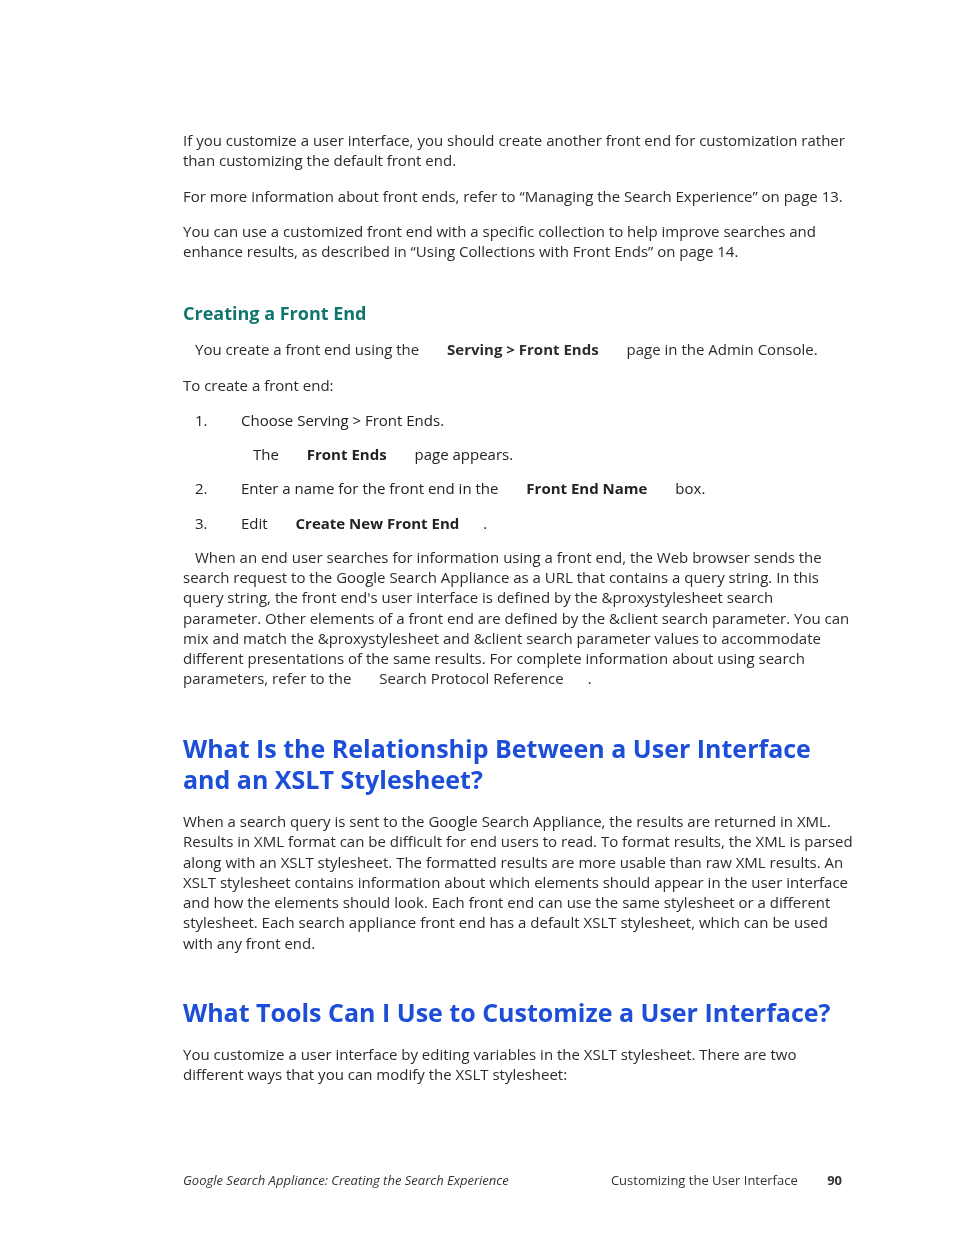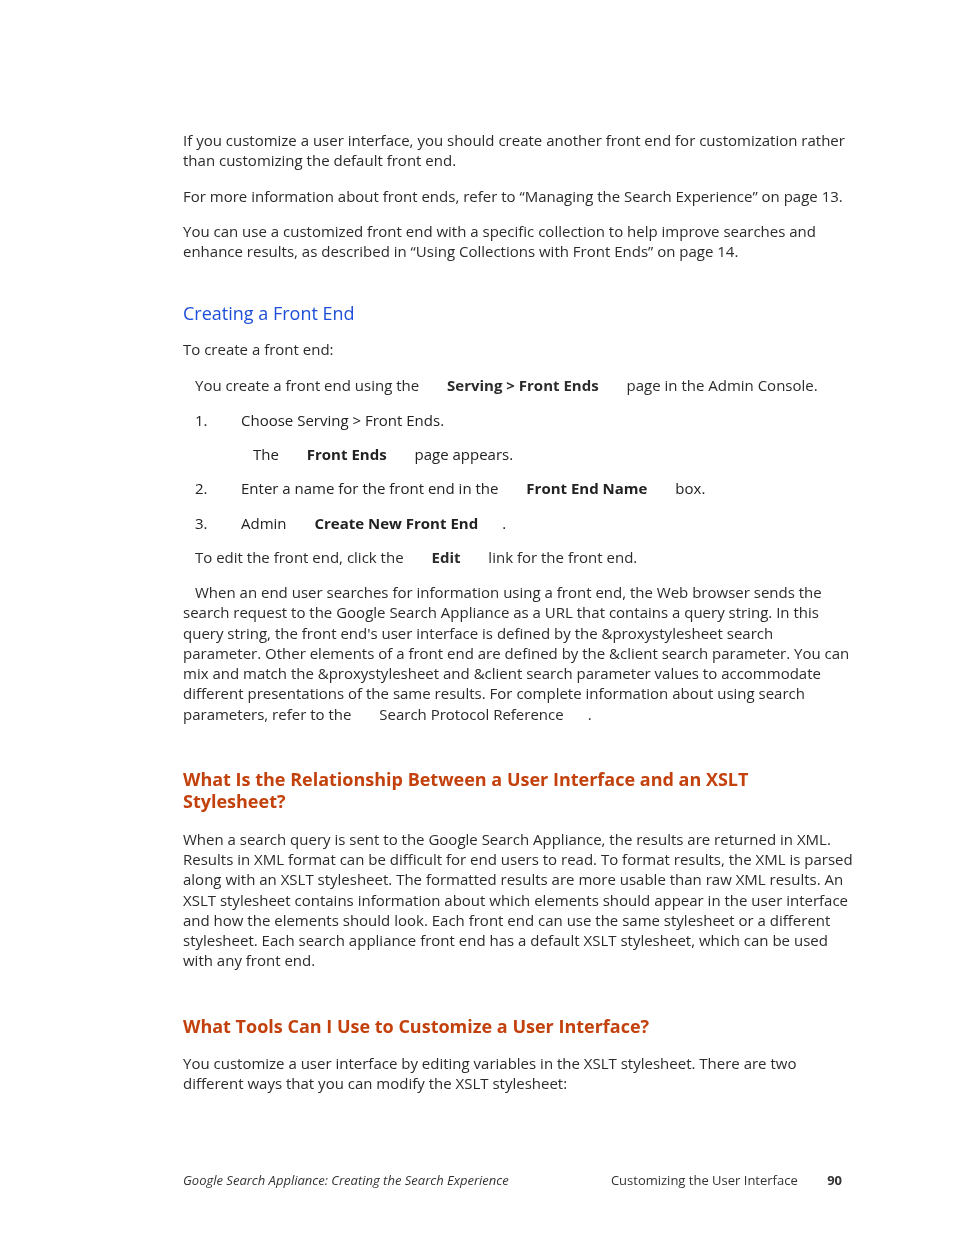--- a/index.html
+++ b/index.html
@@ -12,31 +12,31 @@
   .page {
     padding: 82px 100px 0 135px;
   }
   p.body {
     font-size: 15px;
     line-height: 1.35;
     margin-bottom: 15px;
     color: #2b2b2b;
   }
   h2.section {
-    color: #c2410c;
-    font-size: 18px;
+    color: #1d4ed8;
+    font-size: 25px;
     font-weight: 700;
     margin-top: 44px;
     margin-bottom: 16px;
     line-height: 1.25;
   }
   h3.subsection {
-    color: #1d4ed8;
+    color: #0f766e;
     font-size: 18px;
-    font-weight: 400;
+    font-weight: 700;
     margin-top: 40px;
     margin-bottom: 14px;
   }
   .bold { font-weight: 700; }
   .italic { }
   ol.steps {
     list-style: none;
     counter-reset: step;
     margin-bottom: 10px;
   }
@@ -95,44 +95,41 @@
 <body>
 
 <div class="page">
 
   <p class="body">If you customize a user interface, you should create another front end for customization rather than customizing the default front end.</p>
   <p class="body">For more information about front ends, refer to “Managing the Search Experience” on page 13.</p>
   <p class="body">You can use a customized front end with a specific collection to help improve searches and enhance results, as described in “Using Collections with Front Ends” on page 14.</p>
 
   <h3 class="subsection">Creating a Front End</h3>
 
-  <p class="body">To create a front end:</p>
-
   <p class="body">
     <span>You create a front end using the </span><span class="bold">Serving &gt; Front Ends</span><span> page in the Admin Console.</span>
   </p>
+
+  <p class="body">To create a front end:</p>
 
   <ol class="steps">
     <li>
       <span>Choose Serving &gt; Front Ends.</span>
       <div class="step-sub">
         <span>The </span><span class="bold">Front Ends</span><span> page appears.</span>
       </div>
     </li>
     <li>
       <span>Enter a name for the front end in the </span><span class="bold">Front End Name</span><span> box.</span>
     </li>
     <li>
-      <span>Admin </span><span class="bold">Create New Front End</span><span>.</span>
+      <span>Edit </span><span class="bold">Create New Front End</span><span>.</span>
     </li>
   </ol>
 
-  <p class="body">
-    <span>To edit the front end, click the </span><span class="bold">Edit</span><span> link for the front end.</span>
-  </p>
 
 
   <p class="body">
     <span>When an end user searches for information using a front end, the Web browser sends the search request to the Google Search Appliance as a URL that contains a query string. In this query string, the front end's user interface is defined by the &amp;proxystylesheet search parameter. Other elements of a front end are defined by the &amp;client search parameter. You can mix and match the &amp;proxystylesheet and &amp;client search parameter values to accommodate different presentations of the same results. For complete information about using search parameters, refer to the </span><span class="italic">Search Protocol Reference</span><span>.</span>
   </p>
 
   <h2 class="section">What Is the Relationship Between a User Interface and an XSLT Stylesheet?</h2>
 
   <p class="body">When a search query is sent to the Google Search Appliance, the results are returned in XML. Results in XML format can be difficult for end users to read. To format results, the XML is parsed along with an XSLT stylesheet. The formatted results are more usable than raw XML results. An XSLT stylesheet contains information about which elements should appear in the user interface and how the elements should look. Each front end can use the same stylesheet or a different stylesheet. Each search appliance front end has a default XSLT stylesheet, which can be used with any front end.</p>
 

